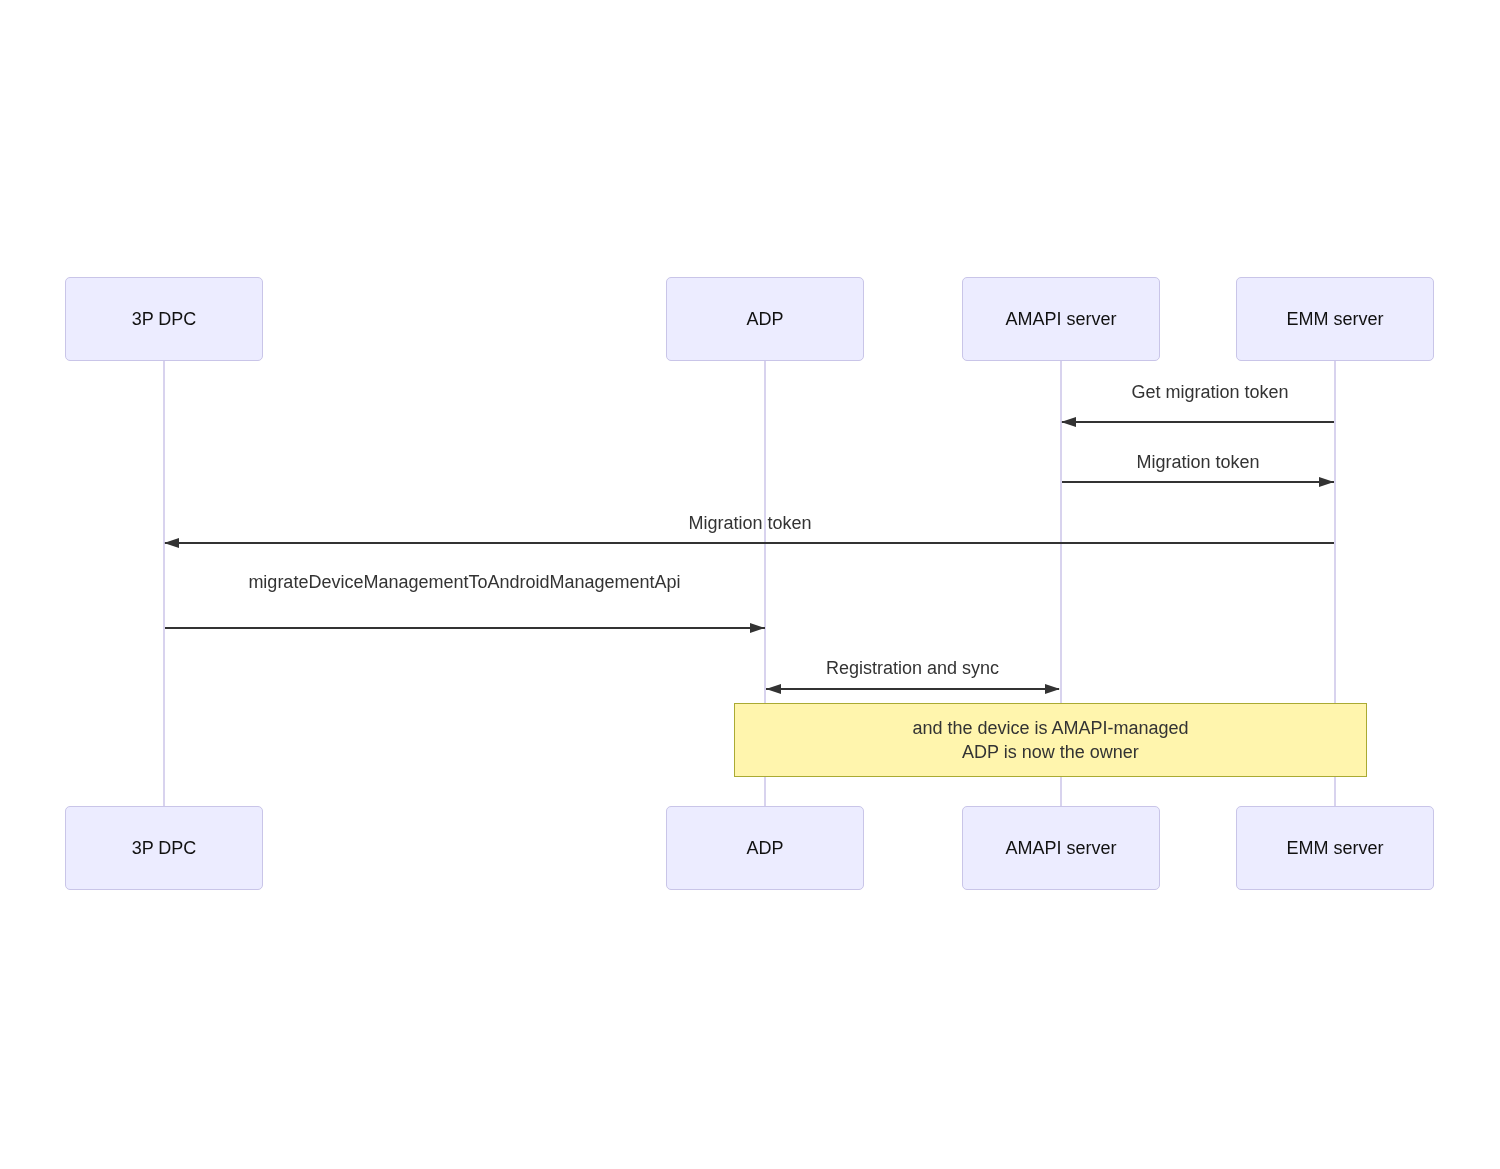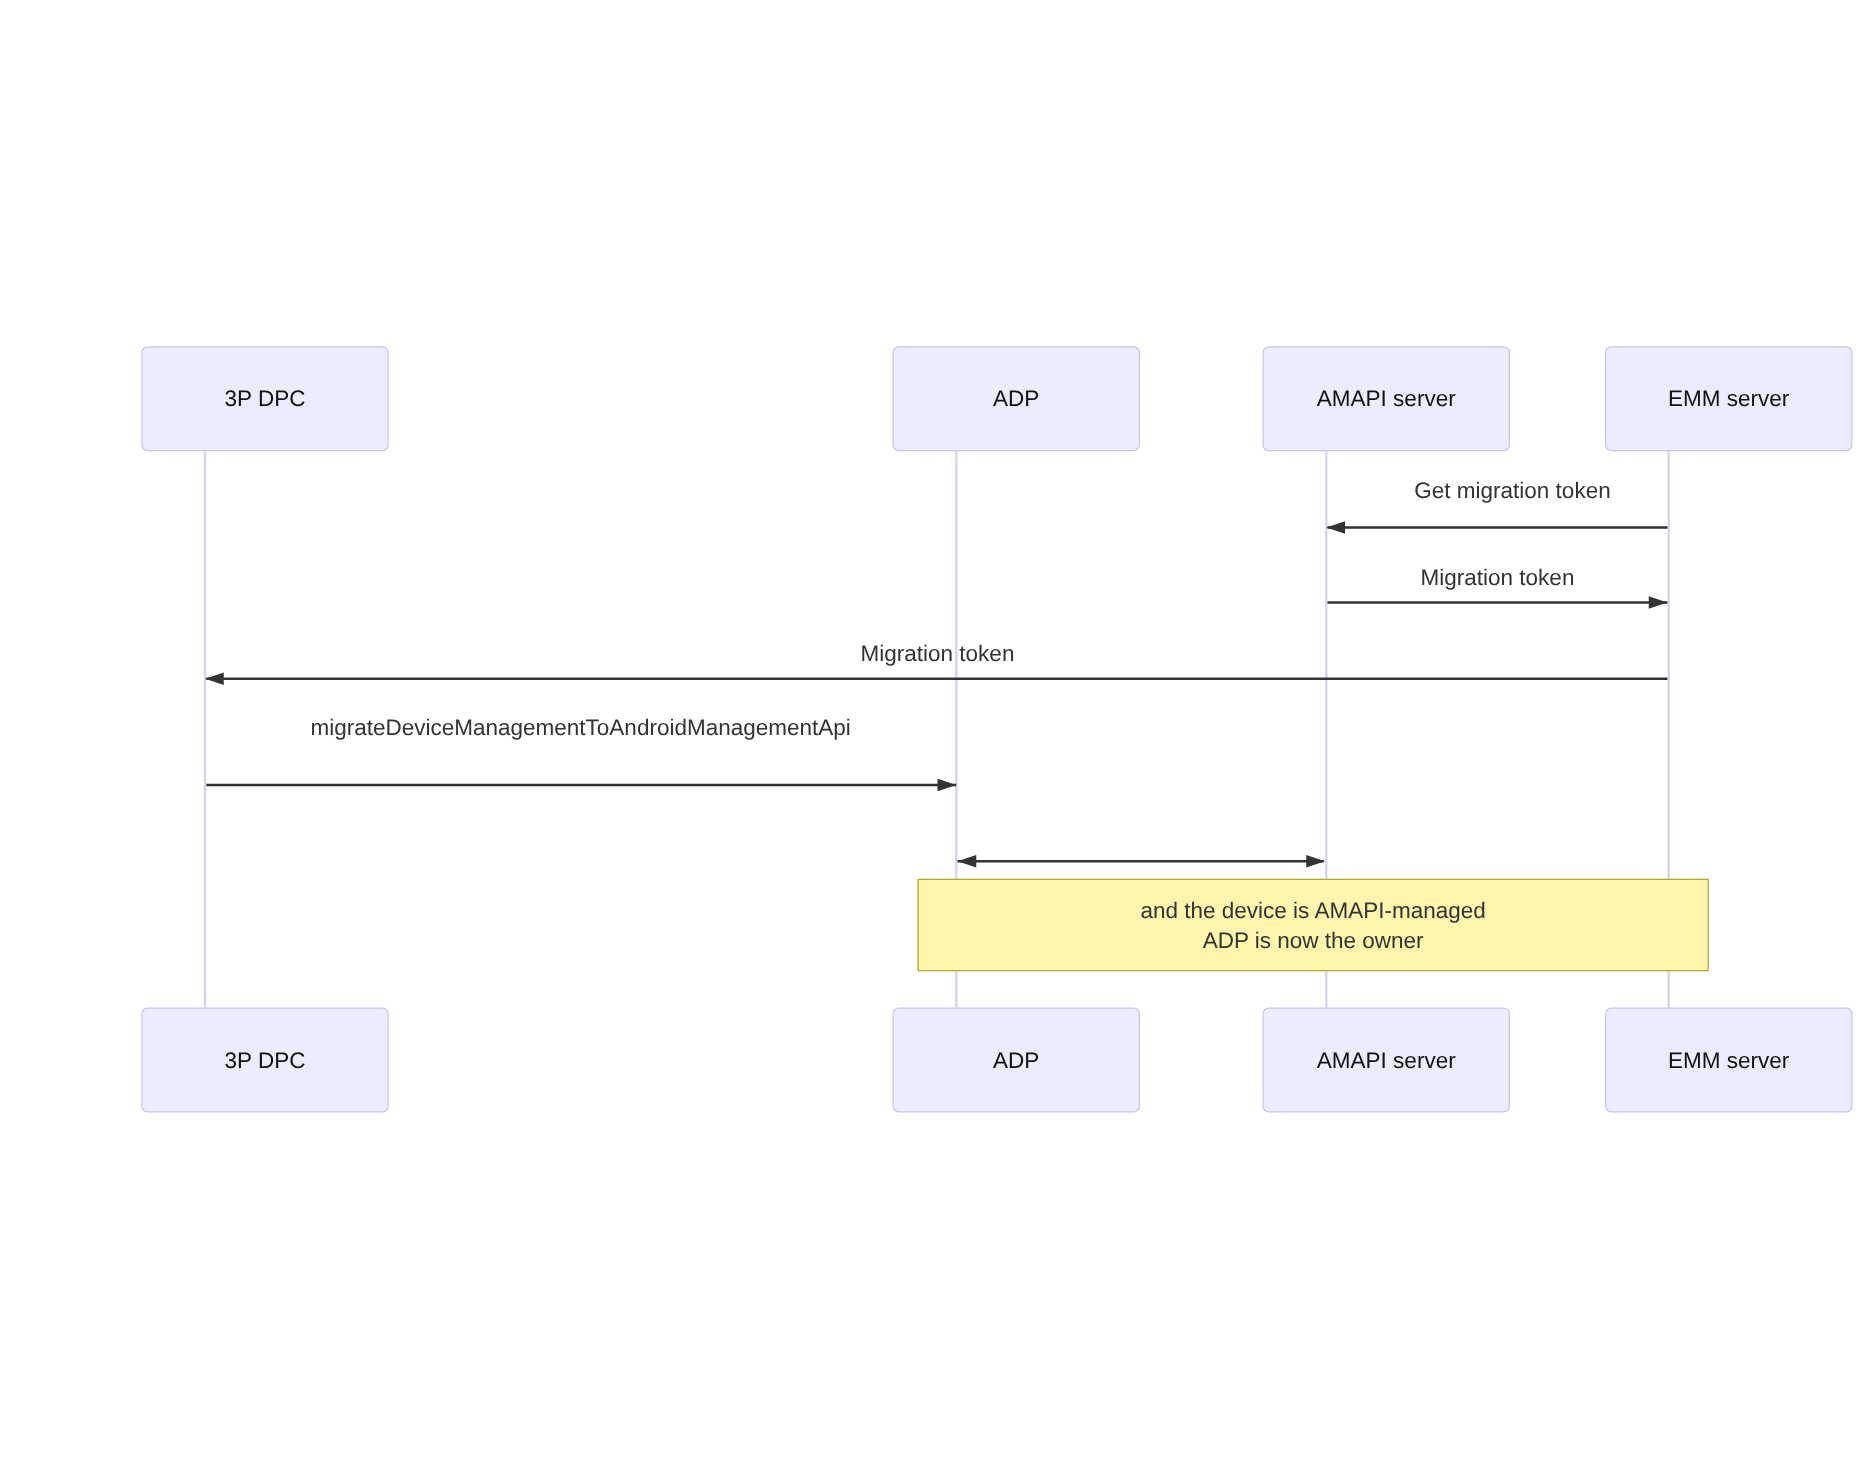--- a/index.html
+++ b/index.html
@@ -24,21 +24,20 @@
     height: 84px;
     background: #ececff;
     border: 1px solid #c9c5e8;
     border-radius: 5px;
     box-sizing: border-box;
     display: flex;
     align-items: center;
     justify-content: center;
     font-size: 18px;
     color: #111111;
-    margin-left: 48px;
   }
   .msg-label {
     position: absolute;
     font-size: 18px;
     line-height: 24px;
     color: #333333;
     text-align: center;
     white-space: nowrap;
   }
   .msg-line {
@@ -108,20 +107,21 @@
   <div class="msg-label" style="left:600px; top:511px; width:300px">Migration token</div>
   <div class="msg-line" style="left:165px; top:542px; width:1169px"></div>
   <div class="arrow-left" style="left:164px; top:538px"></div>
 
   <div class="msg-label" style="left:164px; top:570px; width:601px">
     <div>migrateDeviceManagementToAndroidManagementApi</div>
   </div>
   <div class="msg-line" style="left:165px; top:627px; width:600px"></div>
   <div class="arrow-right" style="left:750px; top:623px"></div>
 
+  <div class="msg-label" style="left:765px; top:656px; width:295px">Registration and sync</div>
   <div class="msg-line" style="left:766px; top:688px; width:293px"></div>
   <div class="arrow-left" style="left:766px; top:684px"></div>
   <div class="arrow-right" style="left:1045px; top:684px"></div>
 
   <div class="note" style="left:734px; top:703px; width:633px; height:74px">
     <div>and the device is AMAPI-managed</div>
     <div>ADP is now the owner</div>
   </div>
 
   <div class="actor" style="left:65px; top:806px">

